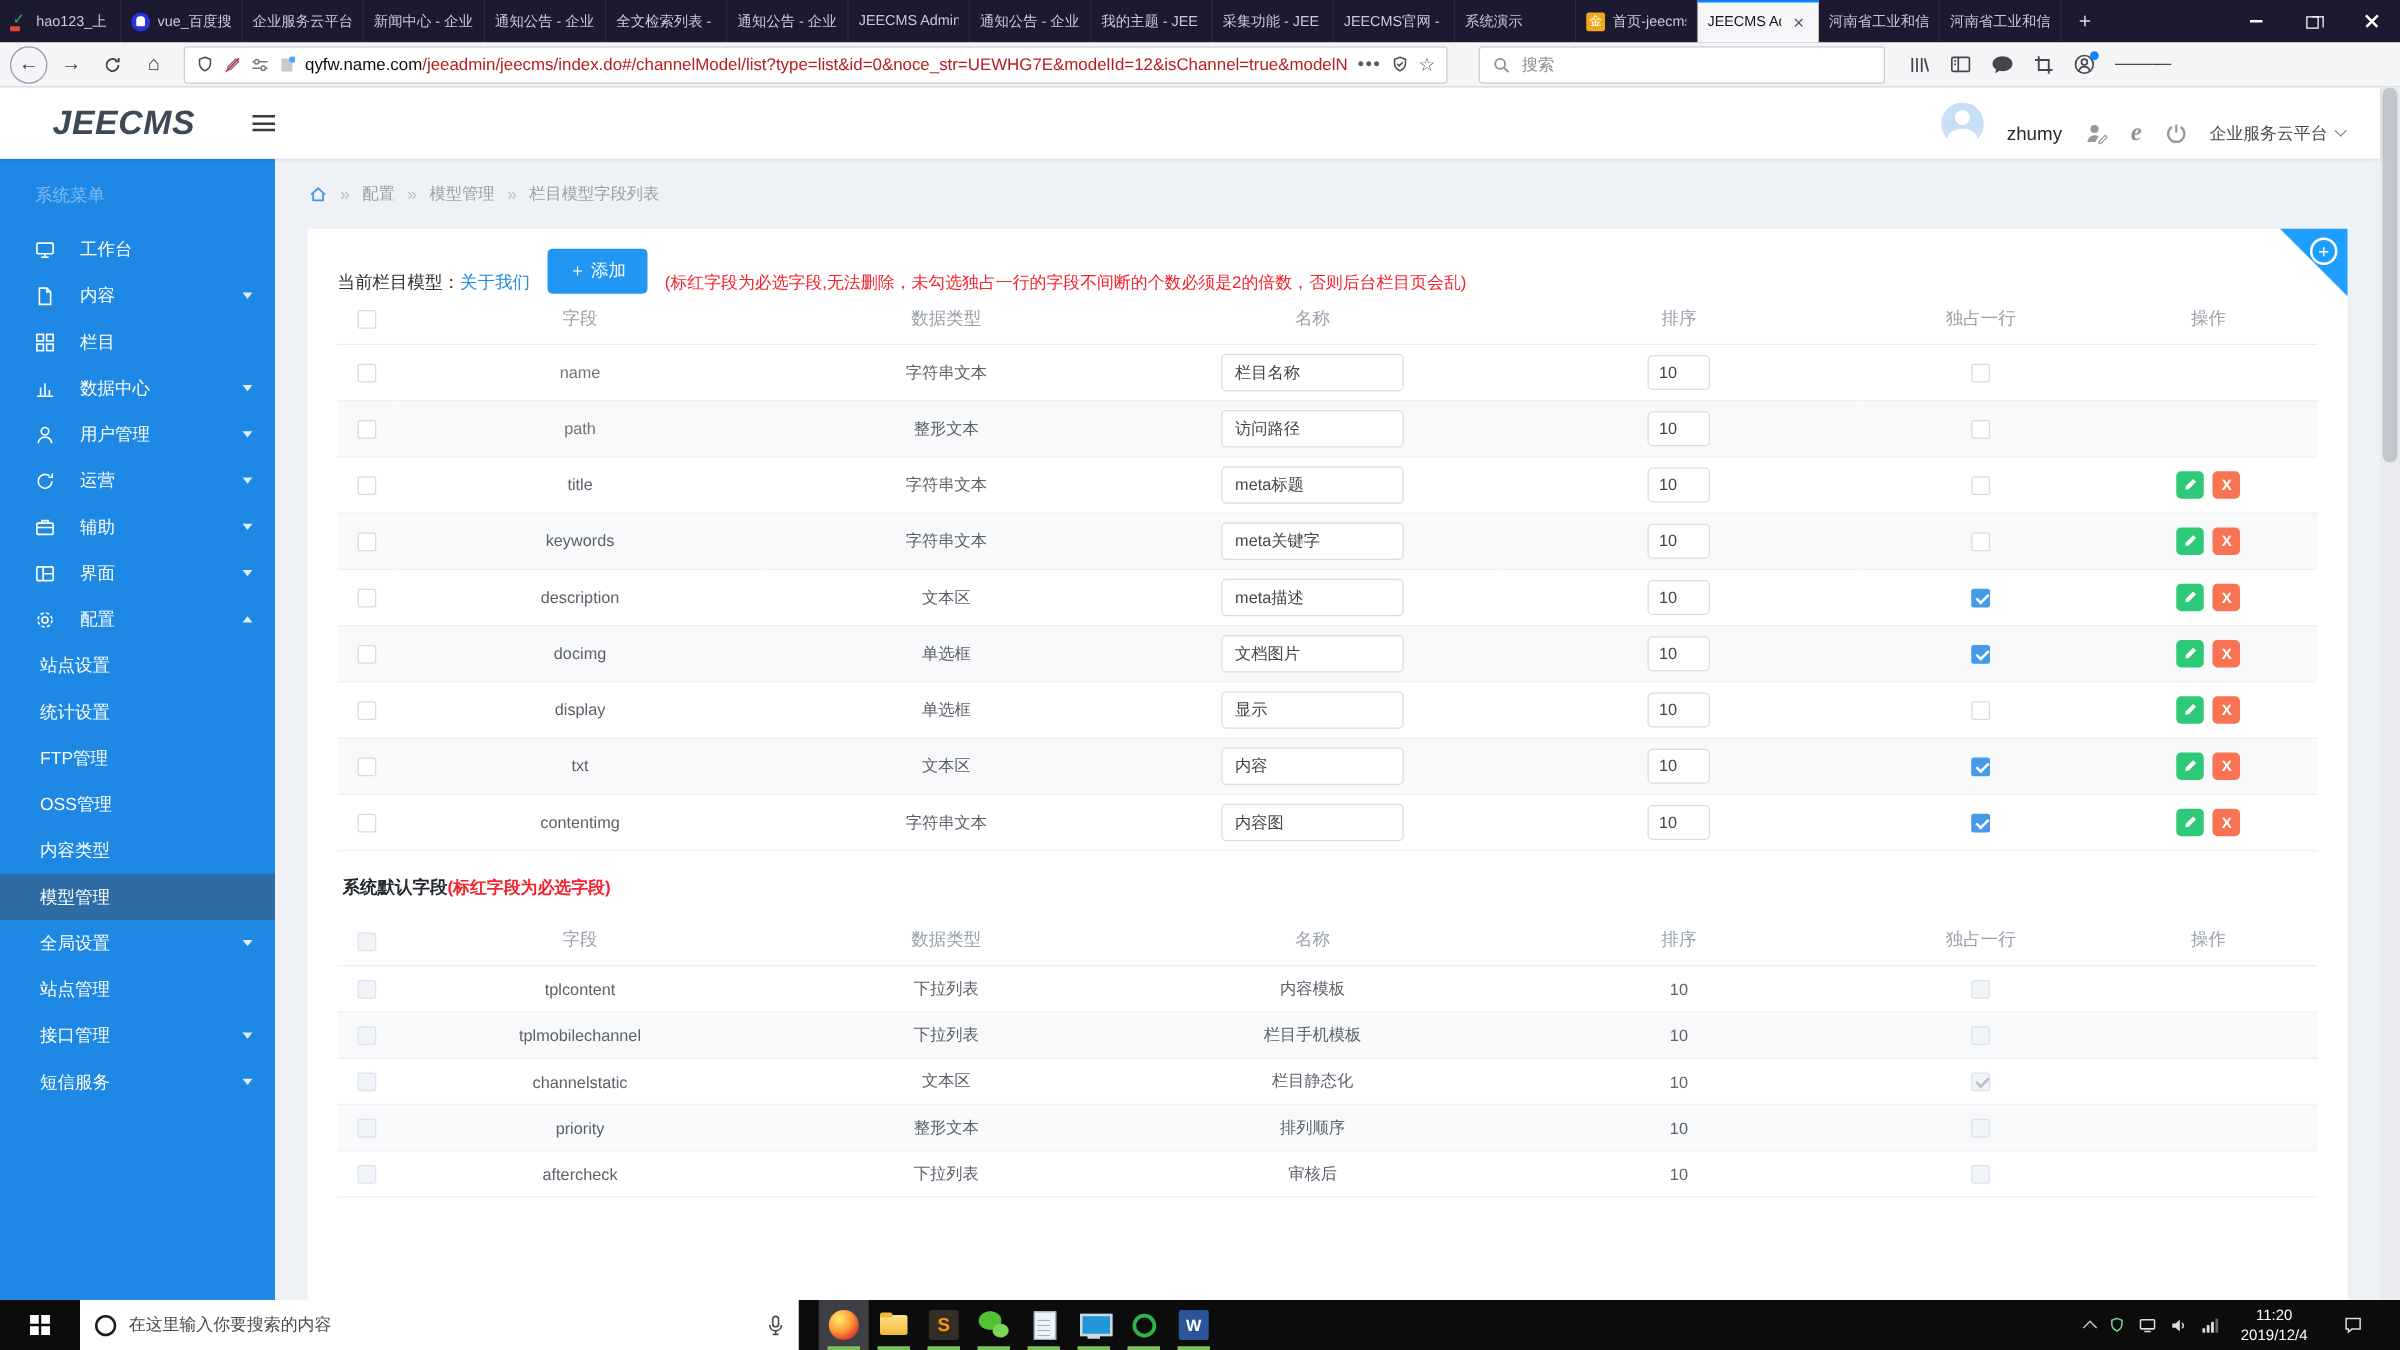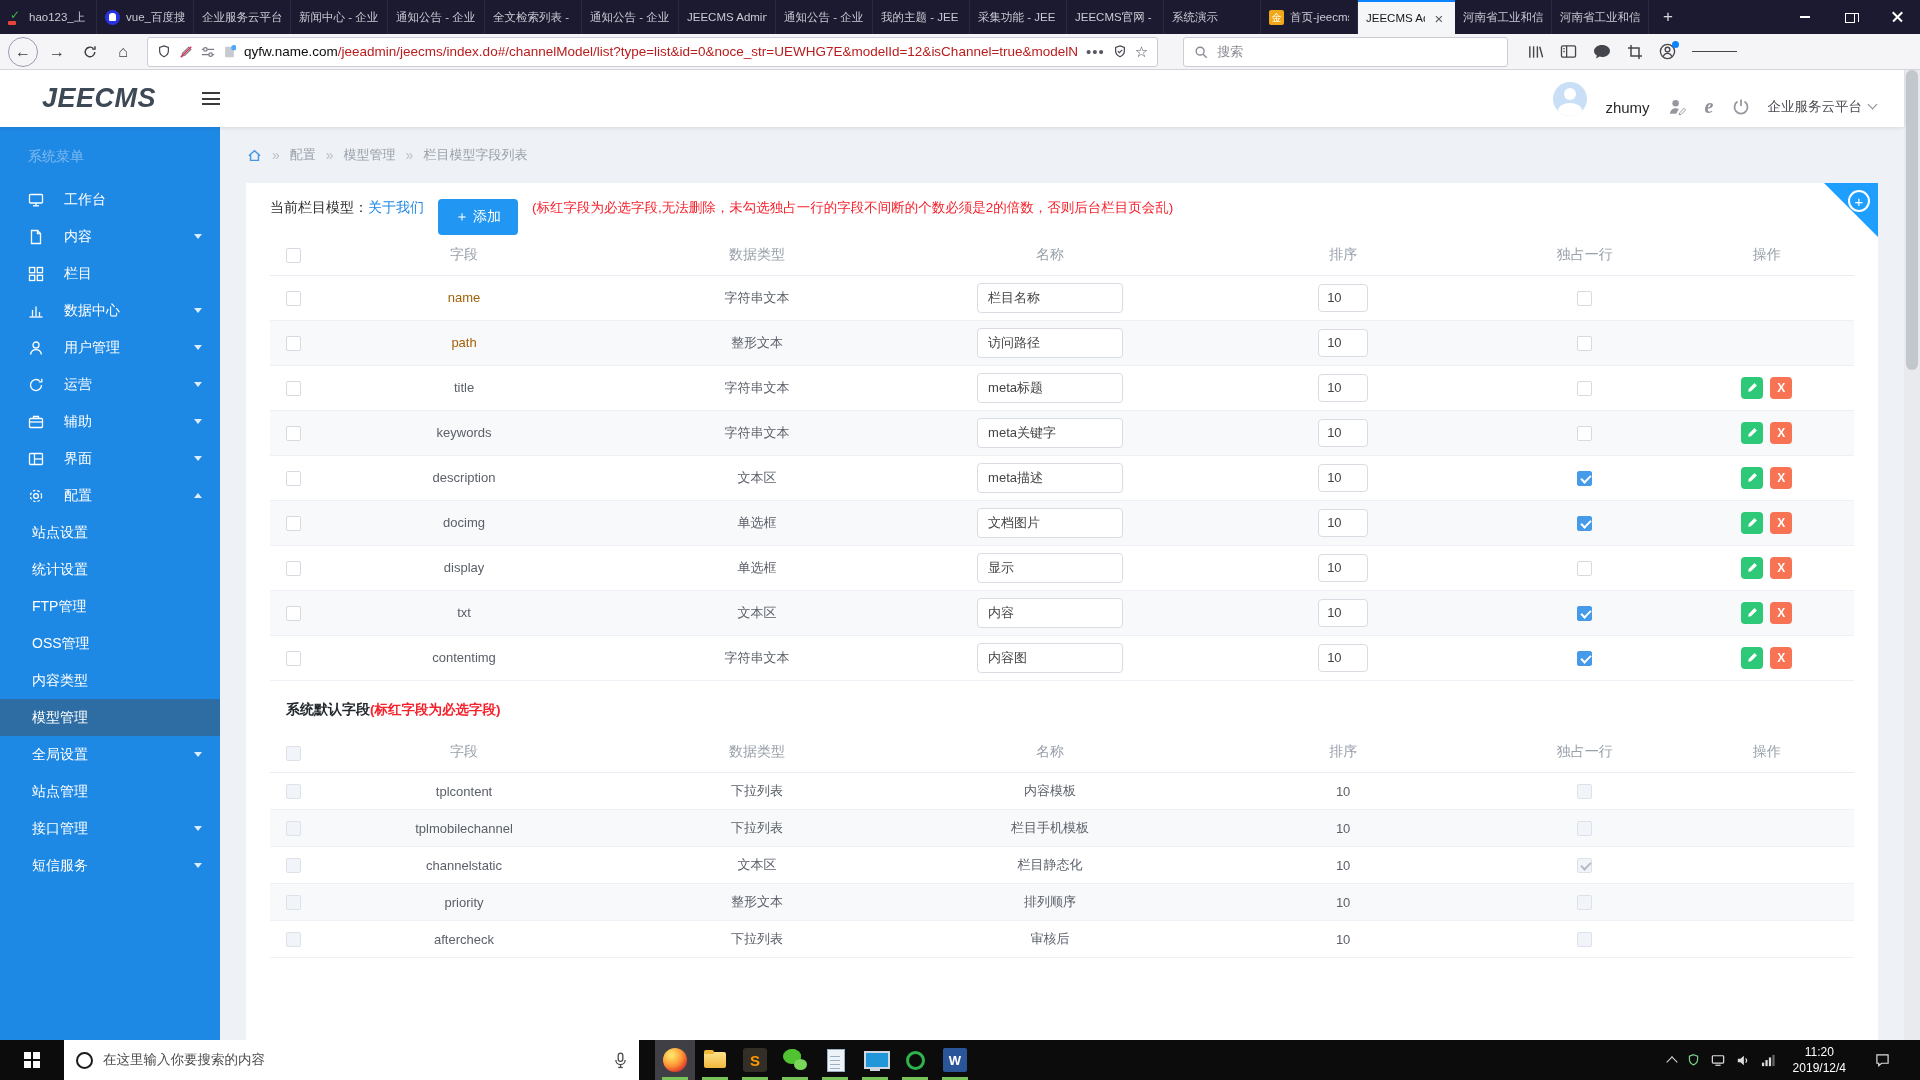--- a/index.html
+++ b/index.html
@@ -86,46 +86,46 @@
 
   
   .content { position:absolute; top:57px; left:220px; right:16px; bottom:0; overflow:hidden; }
   .breadcrumb { height:56px; display:flex; align-items:center; padding-left:27px; font-size:13px; color:#98a0aa; gap:10px; }
   .bc-sep::before { content:"»"; color:#b9c0c9; font-size:14px; }
   .bc-item { cursor:pointer; }
   .card { margin:0 26px; background:#fff; position:relative; height:900px; padding:16px 24px 0; }
   .ribbon { position:absolute; top:0; right:0; width:0; height:0; border-top:54px solid #1e9fff; border-left:54px solid transparent; }
   .ribbon-plus { position:absolute; top:7px; right:8px; width:22px; height:22px; border:2px solid #fff; border-radius:50%;
                  color:#fff; display:flex; align-items:center; justify-content:center; font-size:15px; cursor:pointer; z-index:2; }
-  .model-line { display:flex; align-items:flex-start; font-size:14px; color:#303133; height:36px; }
+  .model-line { display:flex; align-items:flex-end; font-size:14px; color:#303133; height:36px; }
   .model-name { color:#1e88e5; cursor:pointer; }
   .btn-add { margin:0 14px; background:#2196f3; color:#fff; border:none; border-radius:4px; padding:9px 17px; font-size:14px; cursor:pointer; }
   .warn { color:#f5222d; font-size:13.5px; }
 
   table { width:100%; border-collapse:collapse; table-layout:fixed; }
   th { font-weight:normal; color:#98a0aa; font-size:14px; height:40px; border-bottom:1px solid #e9ecf2; }
   td { text-align:center; font-size:13px; color:#5b6069; border-bottom:1px solid #edf0f4; }
   .t1 td { height:45px; }
   .t2 td { height:37px; }
   tbody tr:nth-child(even) { background:#f8f9fb; }
-  .req { color:#a16207; }
+  .req { color:#737373; }
   .name-input { width:146px; height:30px; border:1px solid #d9dce3; border-radius:4px; padding:0 10px; font-size:13px; color:#444; outline:none; }
   .order-input { width:50px; height:28px; border:1px solid #d9dce3; border-radius:4px; padding:0 8px; font-size:13px; color:#444; outline:none; }
   .cb { display:inline-block; width:15px; height:15px; border:1px solid #d6dae1; border-radius:2px; background:#fff; position:relative; vertical-align:middle; cursor:pointer; }
   .cb.checked { background:#459ae9; border-color:#459ae9; }
   .cb.checked::after { content:""; position:absolute; top:3px; left:2.5px; width:8px; height:4px;
                        border-left:2px solid #fff; border-bottom:2px solid #fff; transform:rotate(-45deg); }
   .t2 .cb { background:#f1f4f9; border-color:#dde2ea; cursor:default; }
   .t2 .cb.checked { background:#f1f4f9; border-color:#dde2ea; }
   .t2 .cb.checked::after { border-color:#b3bcc9; }
   .ops { display:inline-flex; gap:7px; }
   .btn-edit, .btn-del { width:22px; height:22px; border:none; border-radius:4px; display:inline-flex; align-items:center; justify-content:center; cursor:pointer; }
   .btn-edit { background:#2dc878; }
   .btn-del { background:#f87353; color:#fff; font-weight:bold; font-size:12px; }
-  .section-title { font-size:14px; color:#24292f; font-weight:bold; margin:20px 16px 14px; }
+  .section-title { font-size:14px; color:#24292f; font-weight:bold; margin:20px 4px 14px; }
   .section-title .warn { font-weight:bold; font-size:13.5px; }
 
   
   .taskbar { position:absolute; left:0; right:0; bottom:0; height:40px; background:#0c0c0c; display:flex; align-items:stretch; color:#fff; }
   .start { width:64px; display:flex; align-items:center; justify-content:center; cursor:pointer; }
   .win-logo { display:grid; grid-template-columns:7px 7px; grid-template-rows:7px 7px; gap:1.5px; }
   .win-logo span { background:#fff; }
   .tb-search { width:575px; background:#fff; display:flex; align-items:center; gap:10px; padding:0 12px; cursor:text; }
   .cortana { width:17px; height:17px; border:2.5px solid #1b1b1b; border-radius:50%; flex:0 0 17px; }
   .tb-search-text { color:#4a4a4a; font-size:13.5px; flex:1; }

